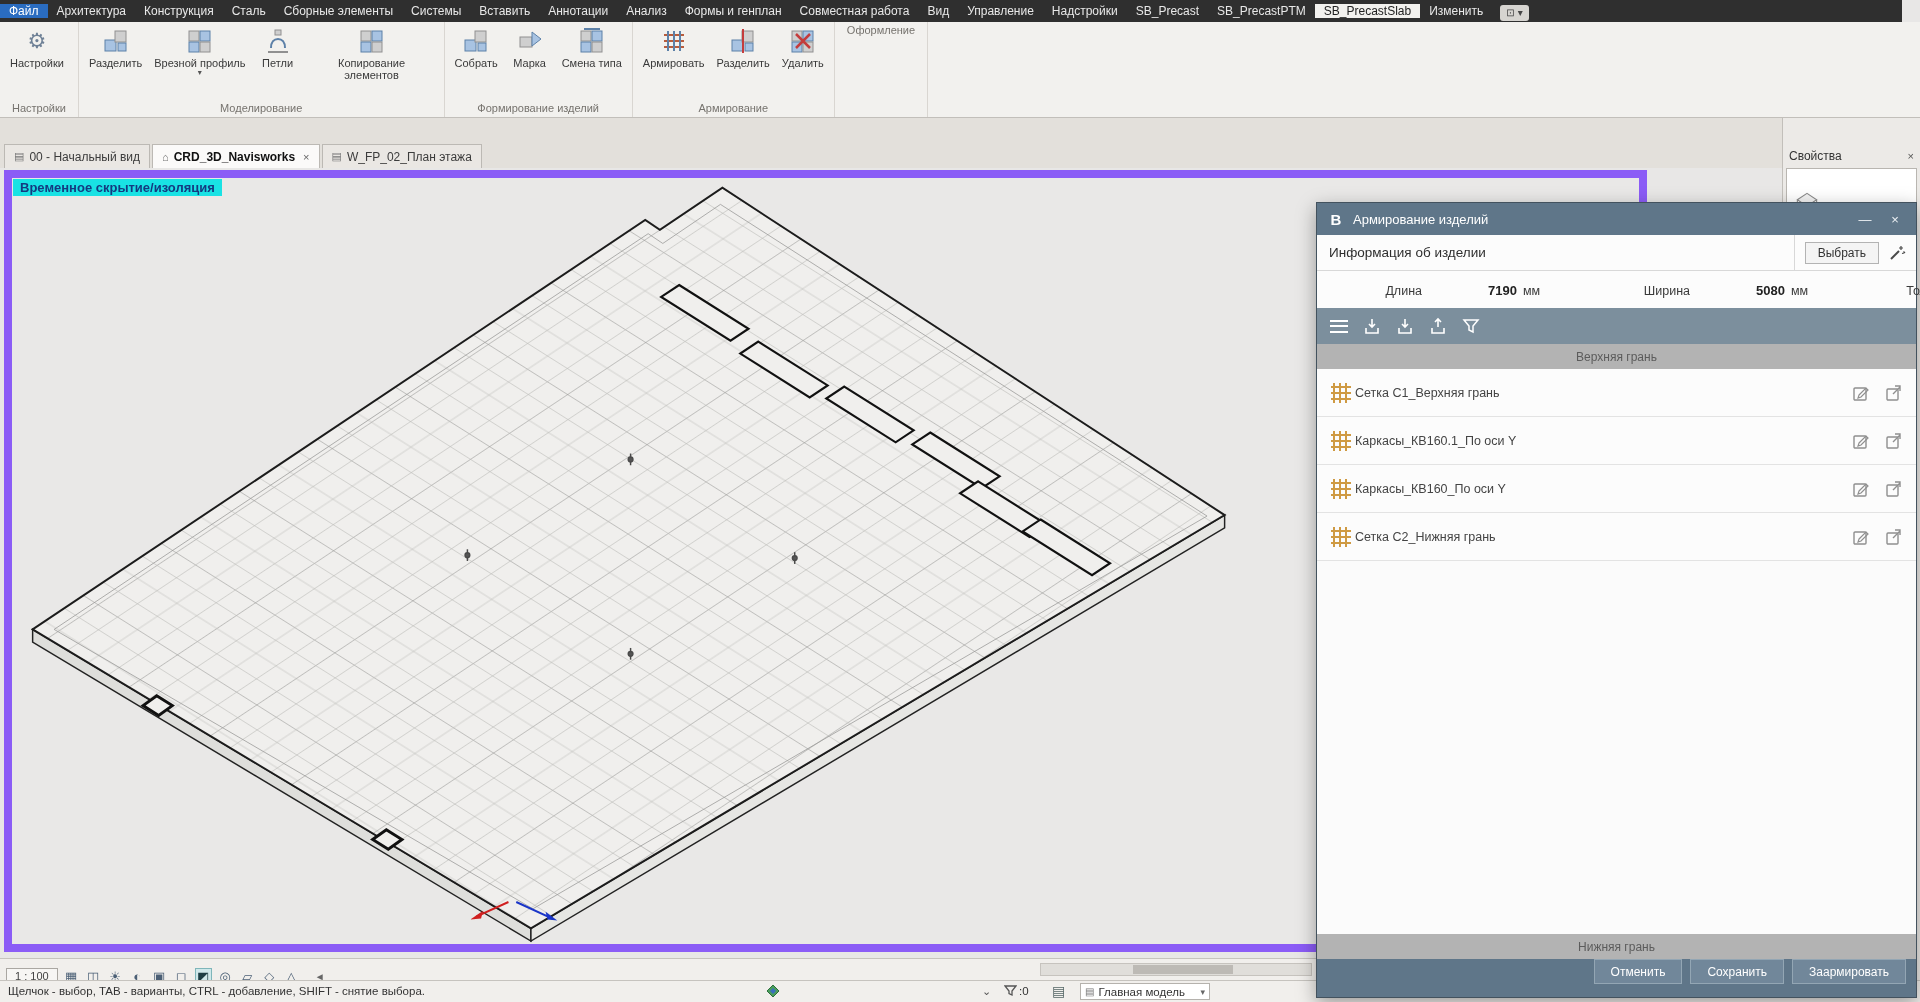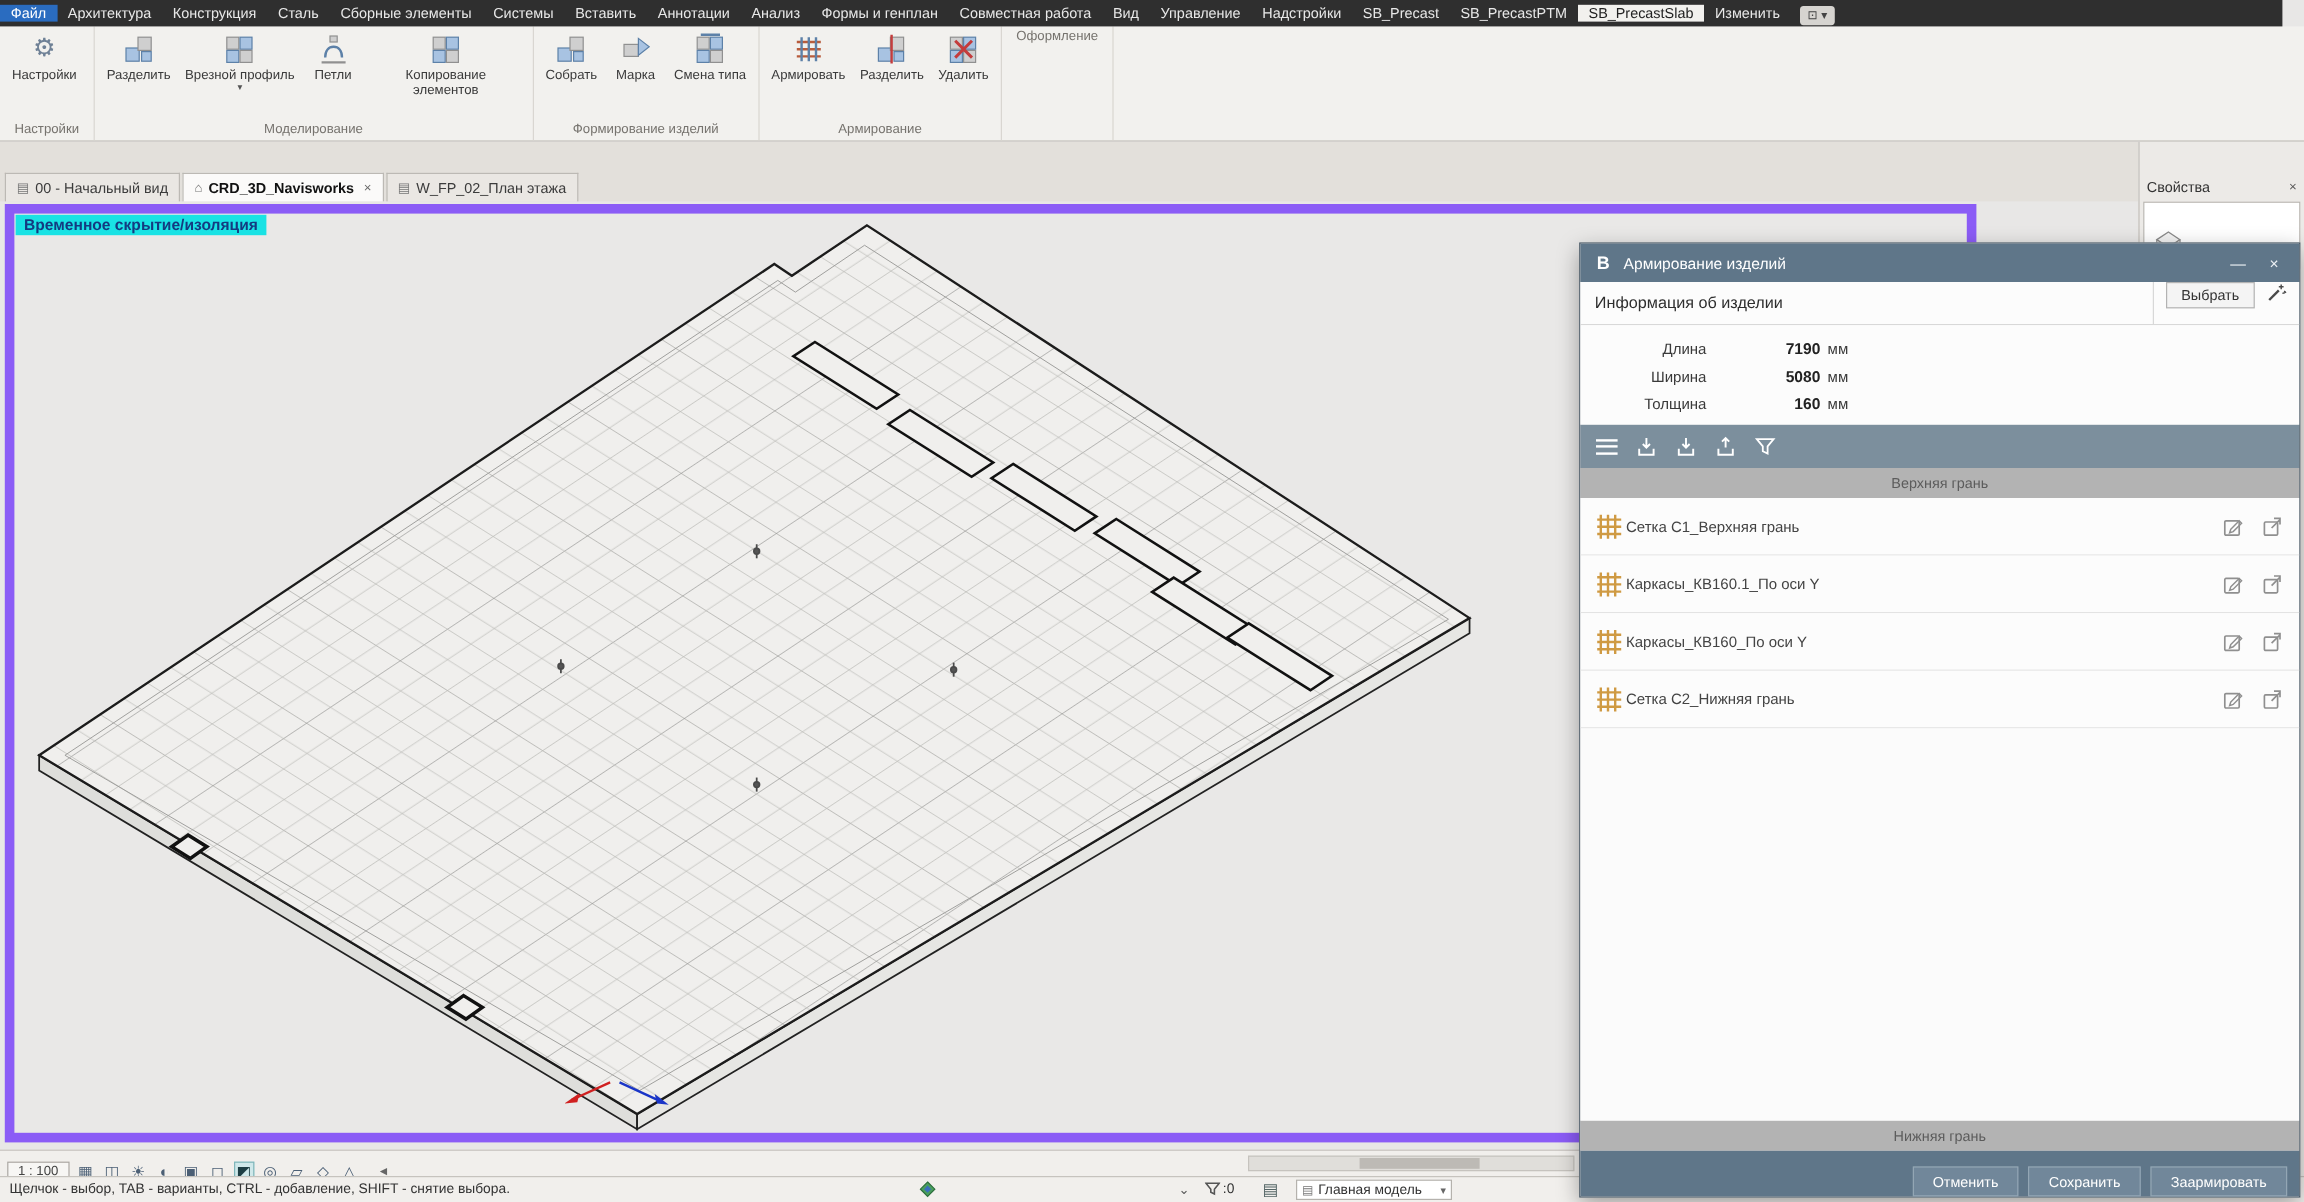--- a/index.html
+++ b/index.html
@@ -65,36 +65,36 @@
   .sb-model .type-dd{margin-left:auto}
 
   
   .dialog{position:absolute;left:1316px;top:202px;width:601px;height:796px;background:#fafafa;border:1px solid #43525e;box-shadow:0 6px 18px rgba(0,0,0,.35);display:flex;flex-direction:column;z-index:50}
   .dtitle{height:32px;background:#5f7689;display:flex;align-items:center;padding:0 10px;gap:8px;color:#fff;font-size:13px;flex:none}
   .dlogo{width:18px;height:18px;display:flex;align-items:center;justify-content:center;font-weight:bold;font-size:15px;color:#fff}
   .dspacer{flex:1}
   .dmin,.dclose{width:22px;text-align:center;font-size:13px;color:#eef2f5}
   .dinfo{height:36px;display:flex;align-items:center;padding-left:12px;border-bottom:1px solid #d8d8d8;background:#fcfcfc;flex:none}
   .dinfo-title{font-size:13.5px;color:#2e2e2e}
-  .dinfo-right{margin-left:auto;display:flex;align-items:flex-start;height:100%;border-left:1px solid #d8d8d8;padding:0 10px;gap:9px}
+  .dinfo-right{margin-left:auto;display:flex;align-items:center;height:100%;border-left:1px solid #d8d8d8;padding:0 10px;gap:9px}
   .select-btn{border:1px solid #b3b3b3;background:#f4f4f4;font-size:12px;color:#333;padding:3px 12px}
-  .dfields{padding:12px 0 10px;display:flex;flex-direction:column;gap:8px;background:#fcfcfc;flex:none}
+  .dfields{padding:12px 0 10px;display:flex;gap:8px;background:#fcfcfc;flex:none}
   .drow{display:grid;grid-template-columns:105px 95px 60px;align-items:center}
   .dlabel{text-align:right;font-size:12.5px;color:#3a3a3a}
   .dval{text-align:right;font-weight:bold;font-size:13px;color:#222}
   .dunit{font-size:12.5px;color:#3a3a3a;padding-left:6px}
   .dtoolbar{height:36px;background:#7c8f9d;display:flex;align-items:center;gap:15px;padding:0 13px;flex:none}
   .hamb{width:18px;height:13px;border-top:2px solid #fff;border-bottom:2px solid #fff;position:relative}
   .hamb::after{content:"";position:absolute;left:0;right:0;top:3.5px;height:2px;background:#fff}
   .dsection{height:25px;background:#b3b3b3;display:flex;align-items:center;justify-content:center;font-size:12px;color:#5c5c5c;flex:none}
   .ditem{height:48px;display:flex;align-items:center;padding:0 13px;gap:3px;border-bottom:1px solid #e3e3e3;background:#fcfcfc;flex:none}
   .ditem-label{font-size:12.5px;color:#444}
   .ditem-actions{margin-left:auto;display:flex;gap:15px}
   .dfiller{flex:1;background:#fbfbfb}
-  .dbottom{height:38px;background:#5f7689;display:flex;align-items:flex-end;justify-content:flex-end;gap:8px;padding:0 10px;flex:none}
+  .dbottom{height:38px;background:#5f7689;display:flex;align-items:flex-start;justify-content:flex-end;gap:8px;padding:0 10px;flex:none}
   .dbtn{height:25px;padding:0 16px;background:#71879a;border:1px solid #93a6b4;color:#fff;font-size:12px;display:flex;align-items:center}
 </style>
 </head>
 <body>
 
 <svg width="0" height="0" style="position:absolute" aria-hidden="true">
   <defs>
     <symbol id="sym-blocks" viewBox="0 0 28 28">
       <rect x="3" y="13" width="11" height="11" fill="#a8c3e2" stroke="#5d81a8"></rect>
       <rect x="13" y="4" width="11" height="11" fill="#cfcfcf" stroke="#909090"></rect>

